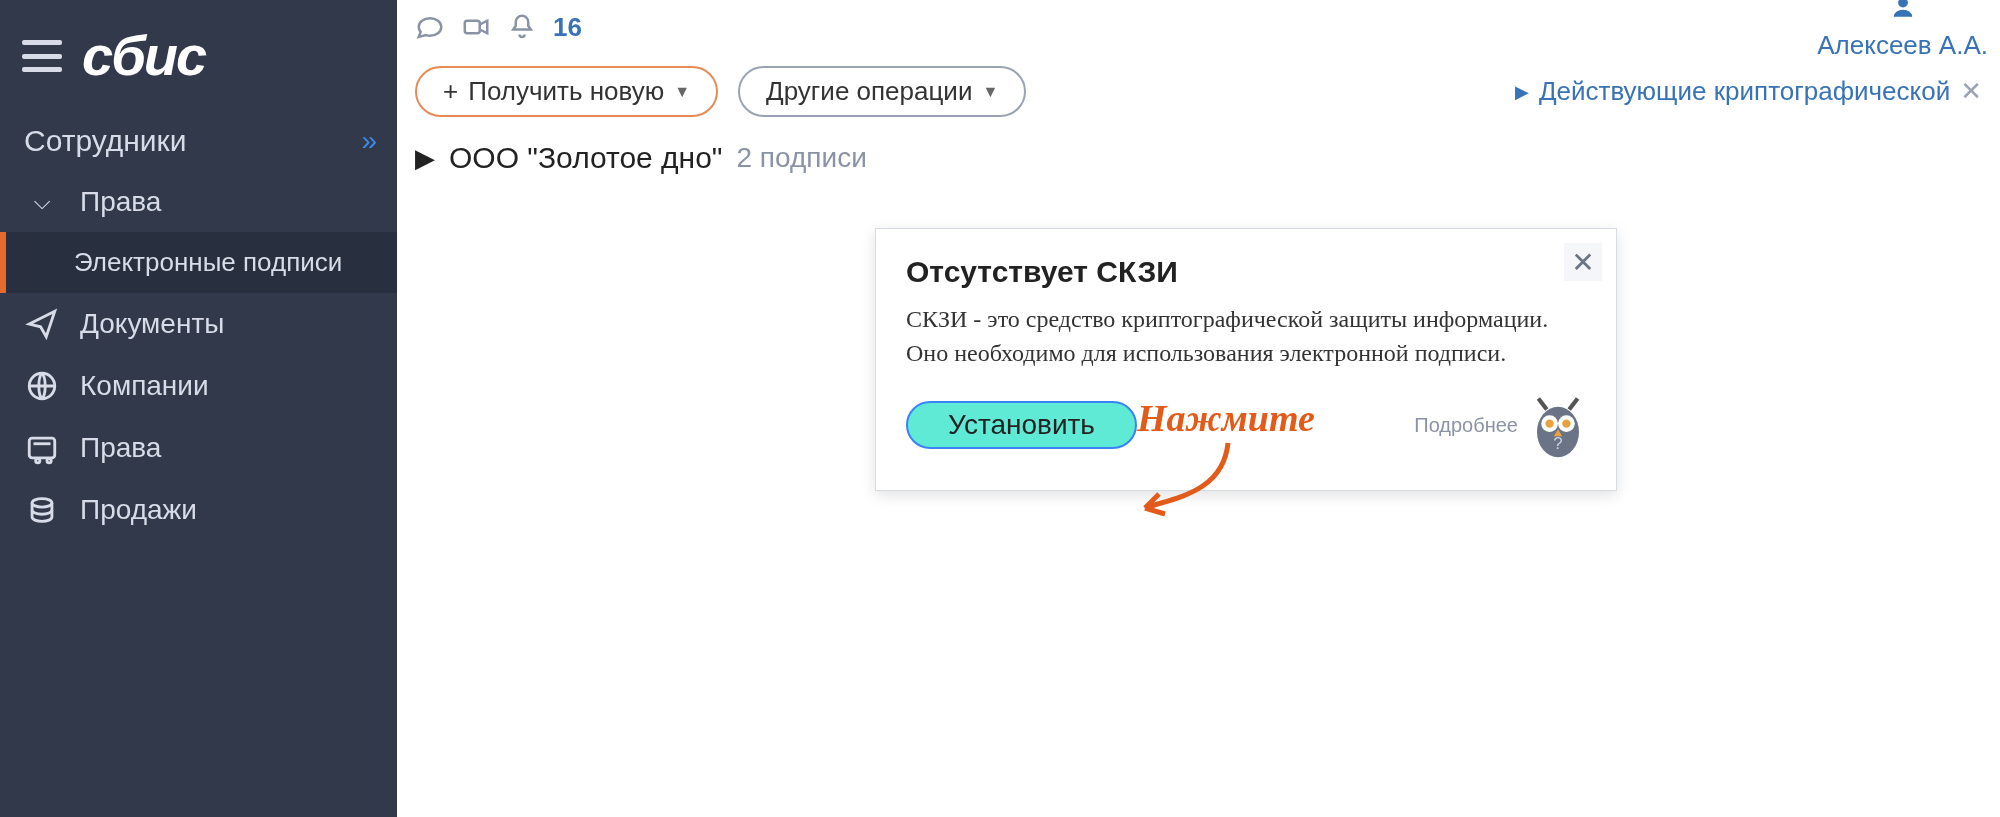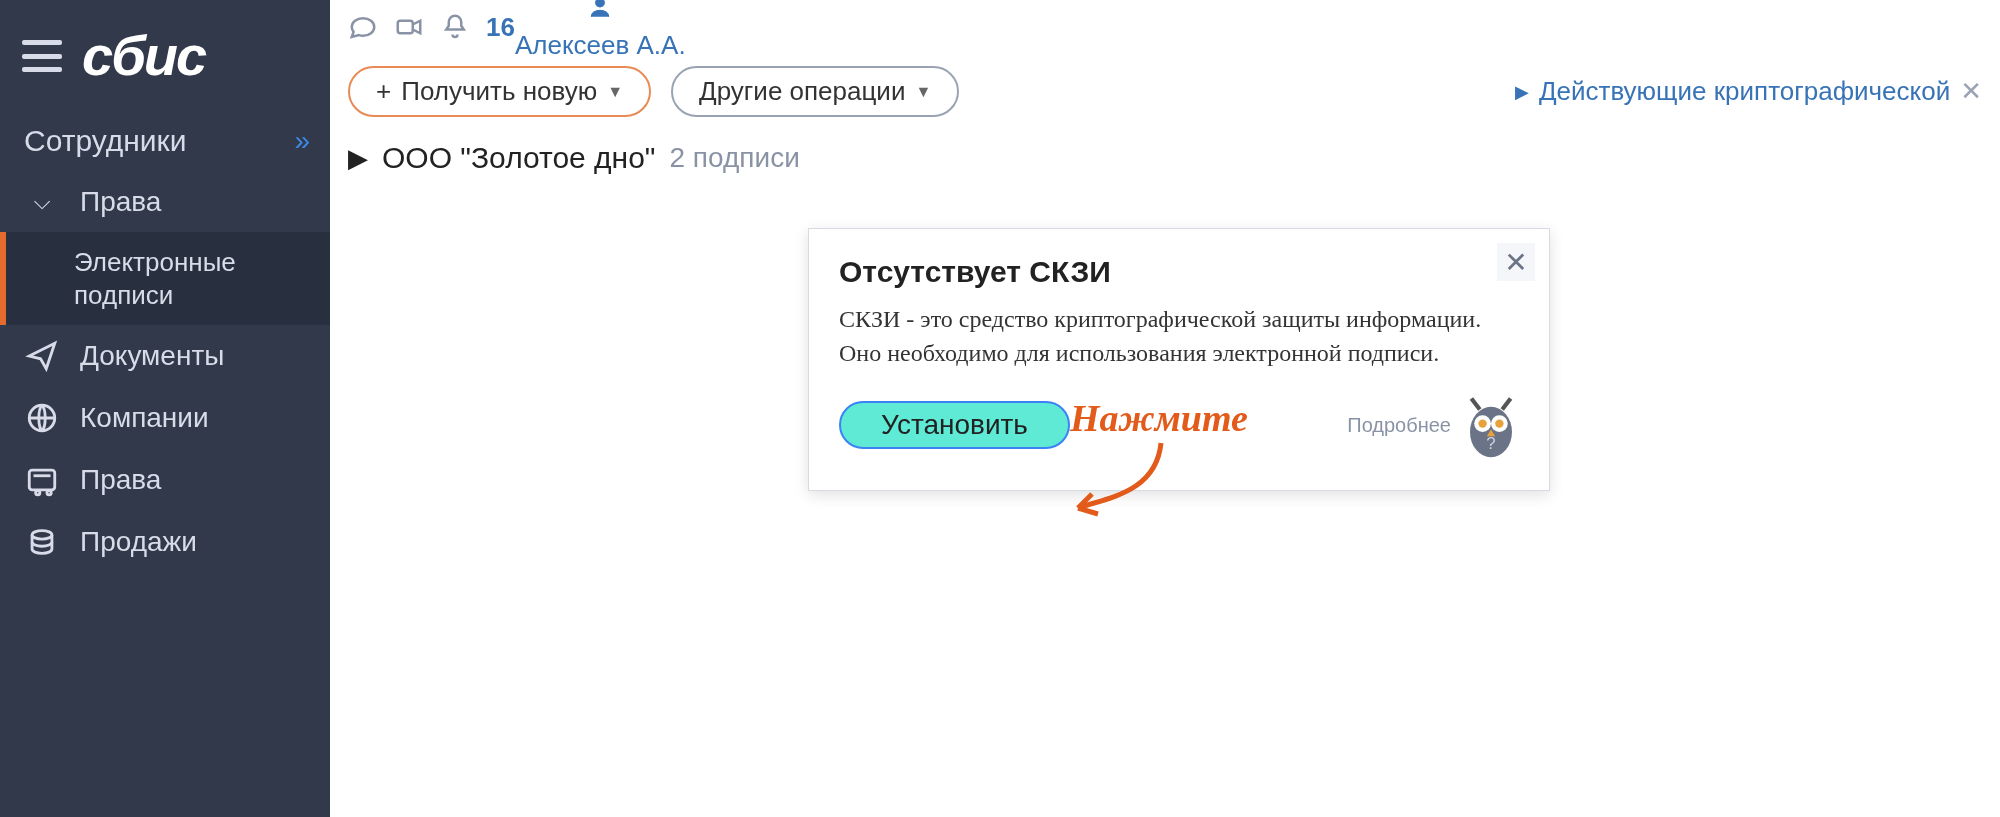--- a/index.html
+++ b/index.html
@@ -1,21 +1,21 @@
 <!DOCTYPE html>
 <html><head>
 <meta charset="utf-8">
 <style>
   * { box-sizing: border-box; margin: 0; padding: 0; }
   html, body { width: 2000px; height: 817px; font-family: Arial, Helvetica, sans-serif; background: #fff; overflow: hidden; }
   body { display: flex; }
 
   
   .sidebar {
-    width: 330px;
+    width: 397px;
     background: #31394a;
     color: #cfd6e4;
     display: flex;
     flex-direction: column;
     flex-shrink: 0;
   }
   .sidebar-top {
     display: flex;
     align-items: center;
     padding: 28px 22px 22px 22px;
@@ -58,21 +58,21 @@
   .side-item.active { background: #28303f; border-left: 6px solid #e46a2e; padding-left: 68px; }
   .side-item.collapsible .chev { font-size: 22px; }
   svg.sicon { width: 34px; height: 34px; stroke: #d7dce8; fill: none; stroke-width: 2; }
 
   
   .main { flex: 1; display: flex; flex-direction: column; position: relative; }
   .topbar {
     height: 48px;
     display: flex;
     align-items: center;
-    justify-content: flex-start;
+    justify-content: space-between;
     padding: 6px 12px 0 18px;
     color: #8a93a5;
   }
   .topbar-left { display: flex; align-items: center; gap: 16px; }
   .topbar-left .ticon { width: 30px; height: 30px; stroke: #8a93a5; fill: none; stroke-width: 2; }
   .notif-count { color: #3773b6; font-size: 26px; font-weight: 700; }
   .topbar-right { display: flex; align-items: center; gap: 10px; color: #3773b6; font-size: 26px; flex-direction: column; }
   .topbar-right svg { width: 26px; height: 26px; stroke: #3773b6; fill: #3773b6; }
 
   .toolbar {

